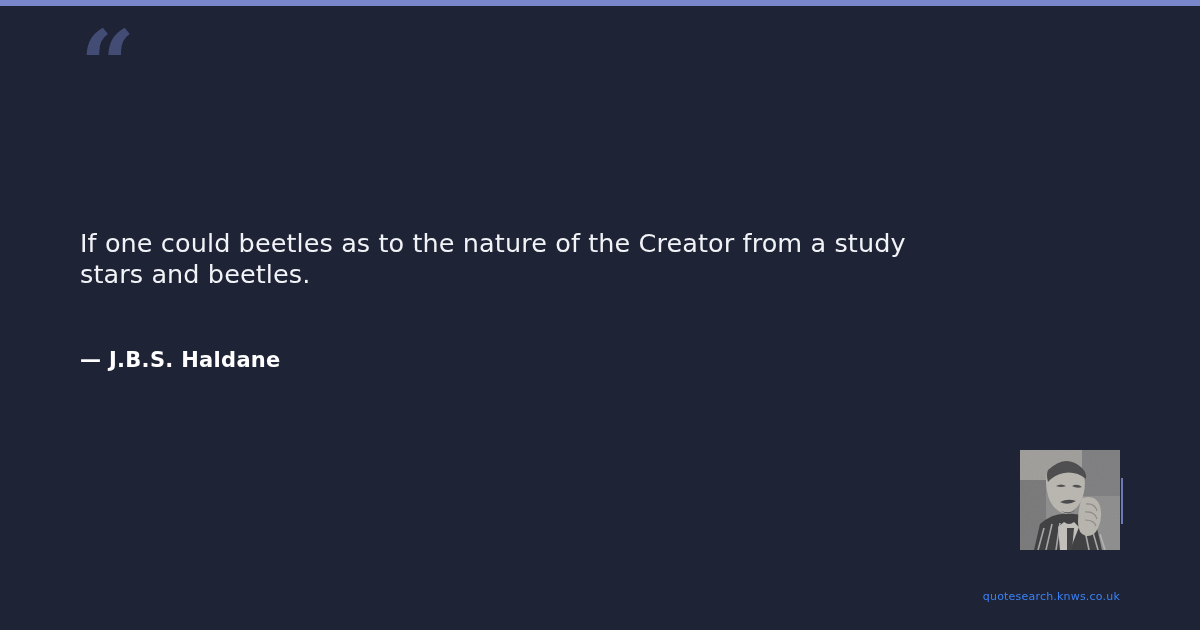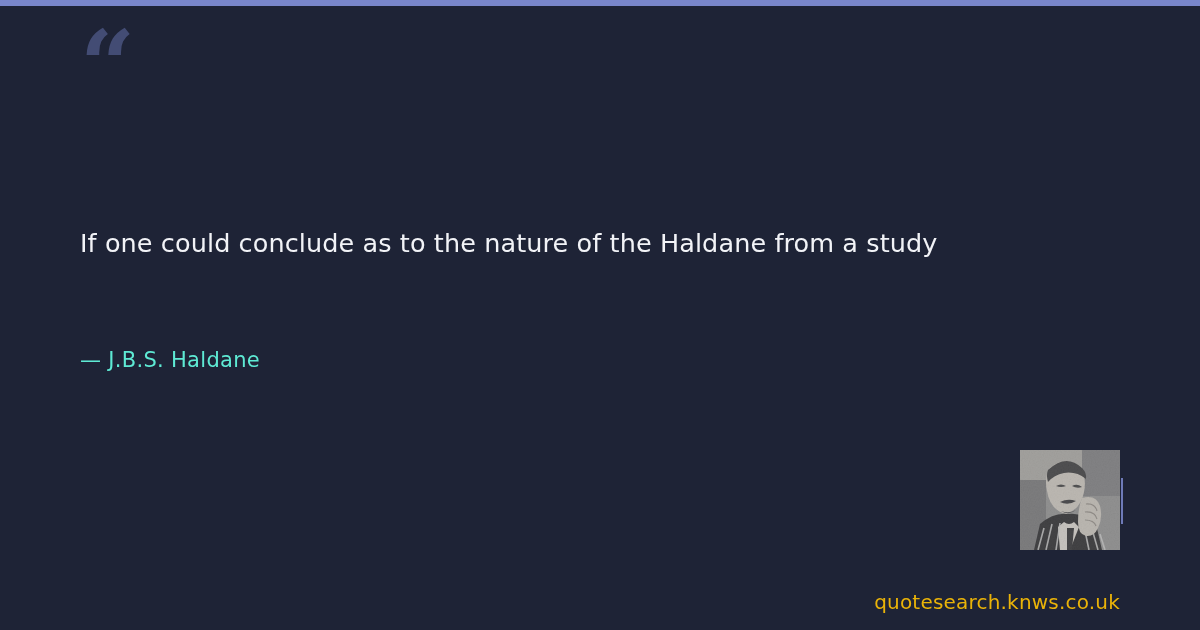--- a/index.html
+++ b/index.html
@@ -52,22 +52,22 @@
     line-height: 30.5px;
     color: #f2f3f7;
     font-weight: 400;
     letter-spacing: 0.1px;
   }
   .attribution {
     position: absolute;
     left: 80px;
     top: 348px;
     font-size: 21px;
-    font-weight: 400;
-    color: #5eead4;
+    font-weight: 700;
+    color: #ffffff;
     letter-spacing: 0.3px;
     white-space: nowrap;
   }
   .portrait-wrap {
     position: absolute;
     left: 1020px;
     top: 450px;
     width: 100px;
     height: 100px;
   }
@@ -87,37 +87,38 @@
     left: 101px;
     top: 28px;
     width: 2px;
     height: 46px;
     background: #6e7ab8;
   }
   .footer-url {
     position: absolute;
     right: 80px;
     top: 590px;
-    font-size: 20px;
-    color: #eab308;
+    font-size: 11px;
+    color: #3b82f6;
     letter-spacing: 0.2px;
     white-space: nowrap;
   }
 </style>
 </head>
 <body>
 
 <div class="card">
 
   <div class="accent-bar"></div>
 
   <div class="quote-mark">“</div>
 
   <div class="quote-block">
-    <p class="quote-text">If one could conclude as to the nature of the Haldane from a study</p>
+    <p class="quote-text">If one could beetles as to the nature of the Creator from a study</p>
+    <p class="quote-text">stars and beetles.</p>
   </div>
 
   <div class="attribution">— J.B.S. Haldane</div>
 
   <div class="portrait-wrap">
     <div class="portrait">
       <svg viewBox="0 0 100 100" xmlns="http://www.w3.org/2000/svg">
         <defs>
           <filter id="grain">
             <feTurbulence type="fractalNoise" baseFrequency="0.85" numOctaves="3" result="n"></feTurbulence>

